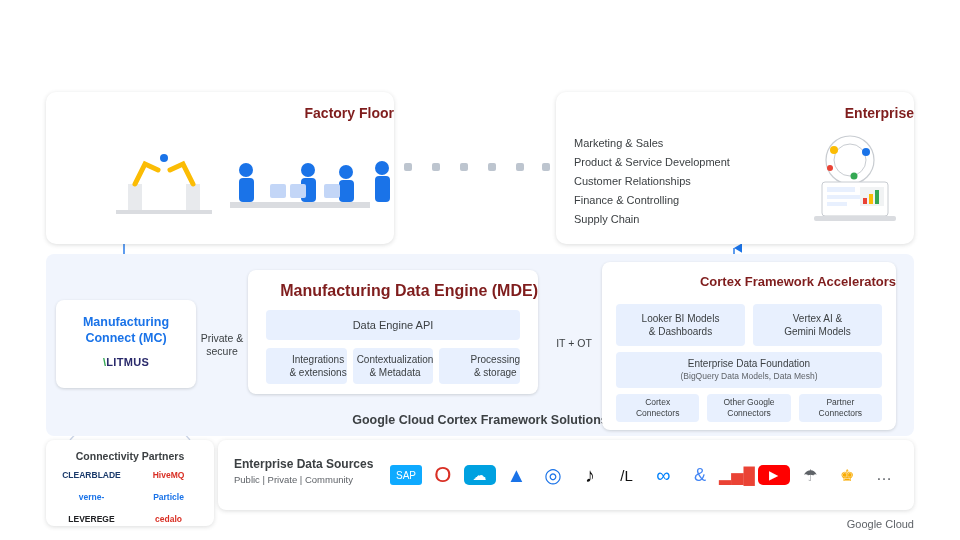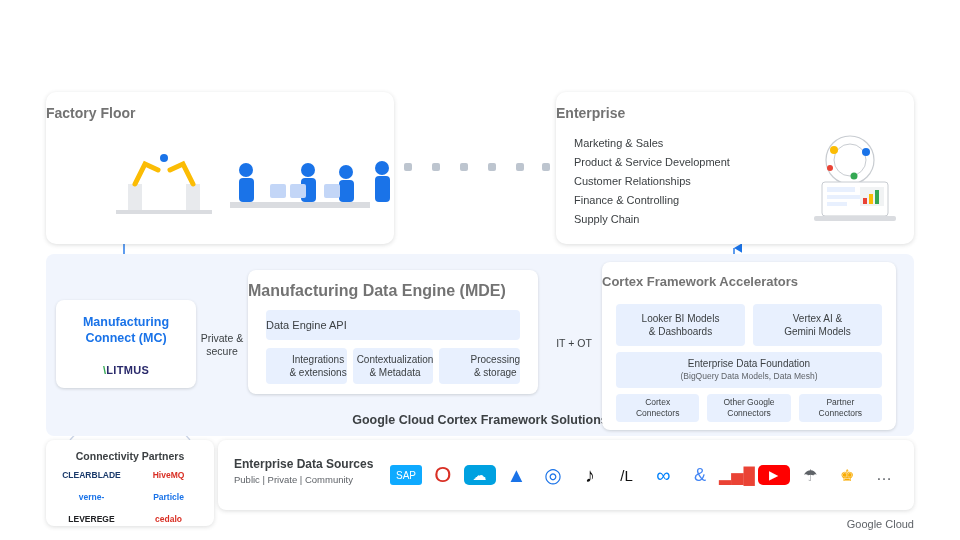--- a/index.html
+++ b/index.html
@@ -15,22 +15,22 @@
   .canvas { position:absolute; inset:0; }
 
   
   .panel {
     position:absolute;
     background:#ffffff;
     border-radius:10px;
     box-shadow:0 1px 4px rgba(60,64,67,.18);
   }
   .panel-title {
-    text-align:left;
-    color:#737373;
+    text-align:right;
+    color:#7f1d1d;
     font-weight:700;
     font-size:14px;
   }
 
   
   #factory-floor { left:46px; top:92px; width:348px; height:152px; }
   #factory-floor .panel-title { margin-top:13px; }
 
   #enterprise { left:556px; top:92px; width:358px; height:152px; }
   #enterprise .panel-title { margin-top:13px; }
@@ -66,38 +66,38 @@
   }
 
   
   #mc-box {
     position:absolute; left:56px; top:300px; width:140px; height:88px;
     background:#ffffff; border-radius:8px;
     box-shadow:0 1px 3px rgba(60,64,67,.2);
     text-align:center;
   }
   #mc-box .mc-title { margin-top:14px; color:#1a73e8; font-weight:700; font-size:12.5px; line-height:16px; }
-  .litmus { margin-top:18px; font-size:11px; font-weight:700; color:#2a2a6b; letter-spacing:.3px; }
+  .litmus { margin-top:10px; font-size:11px; font-weight:700; color:#2a2a6b; letter-spacing:.3px; }
   .litmus .mark { color:#34a853; font-weight:700; }
 
   #priv-secure {
     position:absolute; left:196px; top:332px; width:52px;
     text-align:center; font-size:10.5px; line-height:13px; color:#3c4043;
   }
 
   
   #mde {
     position:absolute; left:248px; top:270px; width:290px; height:124px;
     background:#ffffff; border-radius:8px; box-shadow:0 1px 3px rgba(60,64,67,.2);
   }
   #mde .panel-title { margin-top:12px; font-size:16px; }
   .mde-api {
     position:absolute; left:18px; top:40px; right:18px; height:30px;
     background:#e8f0fe; border-radius:4px;
-    display:flex; align-items:center; justify-content:flex-start;
+    display:flex; align-items:center; justify-content:center;
     font-size:11px; color:#3c4043;
   }
   .mde-cols {
     position:absolute; left:18px; right:18px; top:78px; height:36px;
     display:flex; gap:6px;
   }
   .mde-col {
     flex:1; background:#e8f0fe; border-radius:4px;
     display:flex; align-items:center; justify-content:flex-end;
     text-align:center; font-size:10px; line-height:13px; color:#3c4043;

